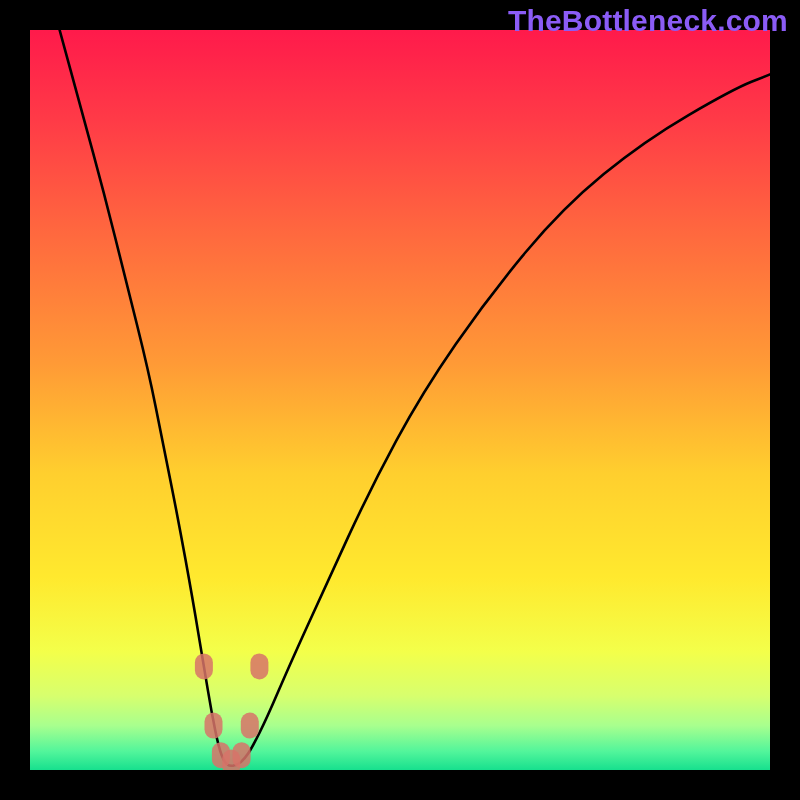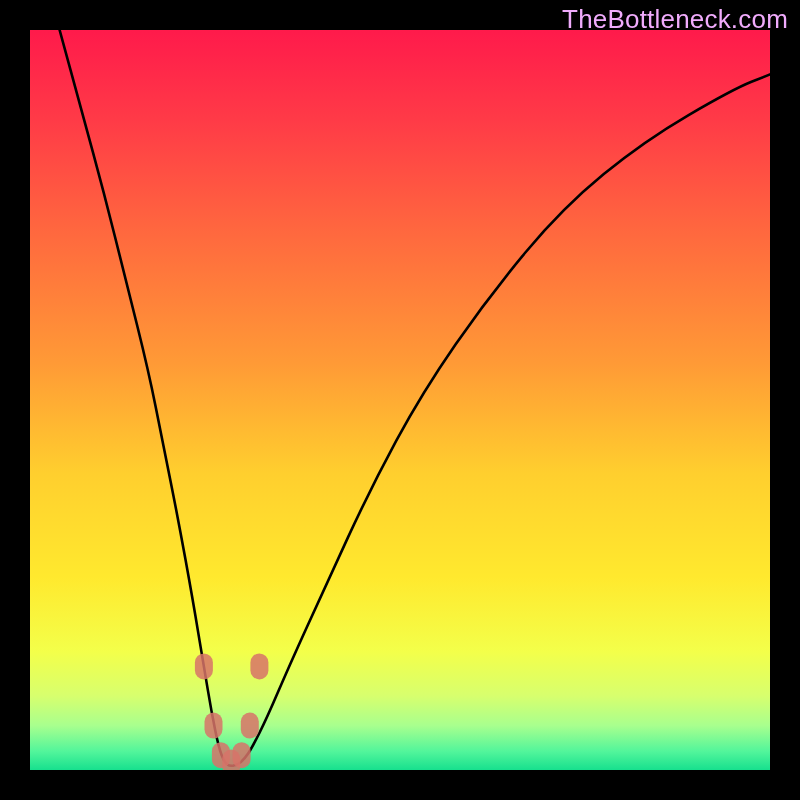--- a/index.html
+++ b/index.html
@@ -27,23 +27,23 @@
     overflow: hidden;
   }
   .gradient {
     position: absolute;
     inset: 0;
   }
   .watermark {
     position: absolute;
     top: 4px;
     right: 12px;
-    color: #f0abfc;
-    font-size: 26px;
-    font-weight: 400;
+    color: #8b5cf6;
+    font-size: 30px;
+    font-weight: 700;
     letter-spacing: 0.2px;
   }
   svg.curve {
     position: absolute;
     inset: 0;
     width: 100%;
     height: 100%;
   }
   .marker {
     fill: #d77368;

